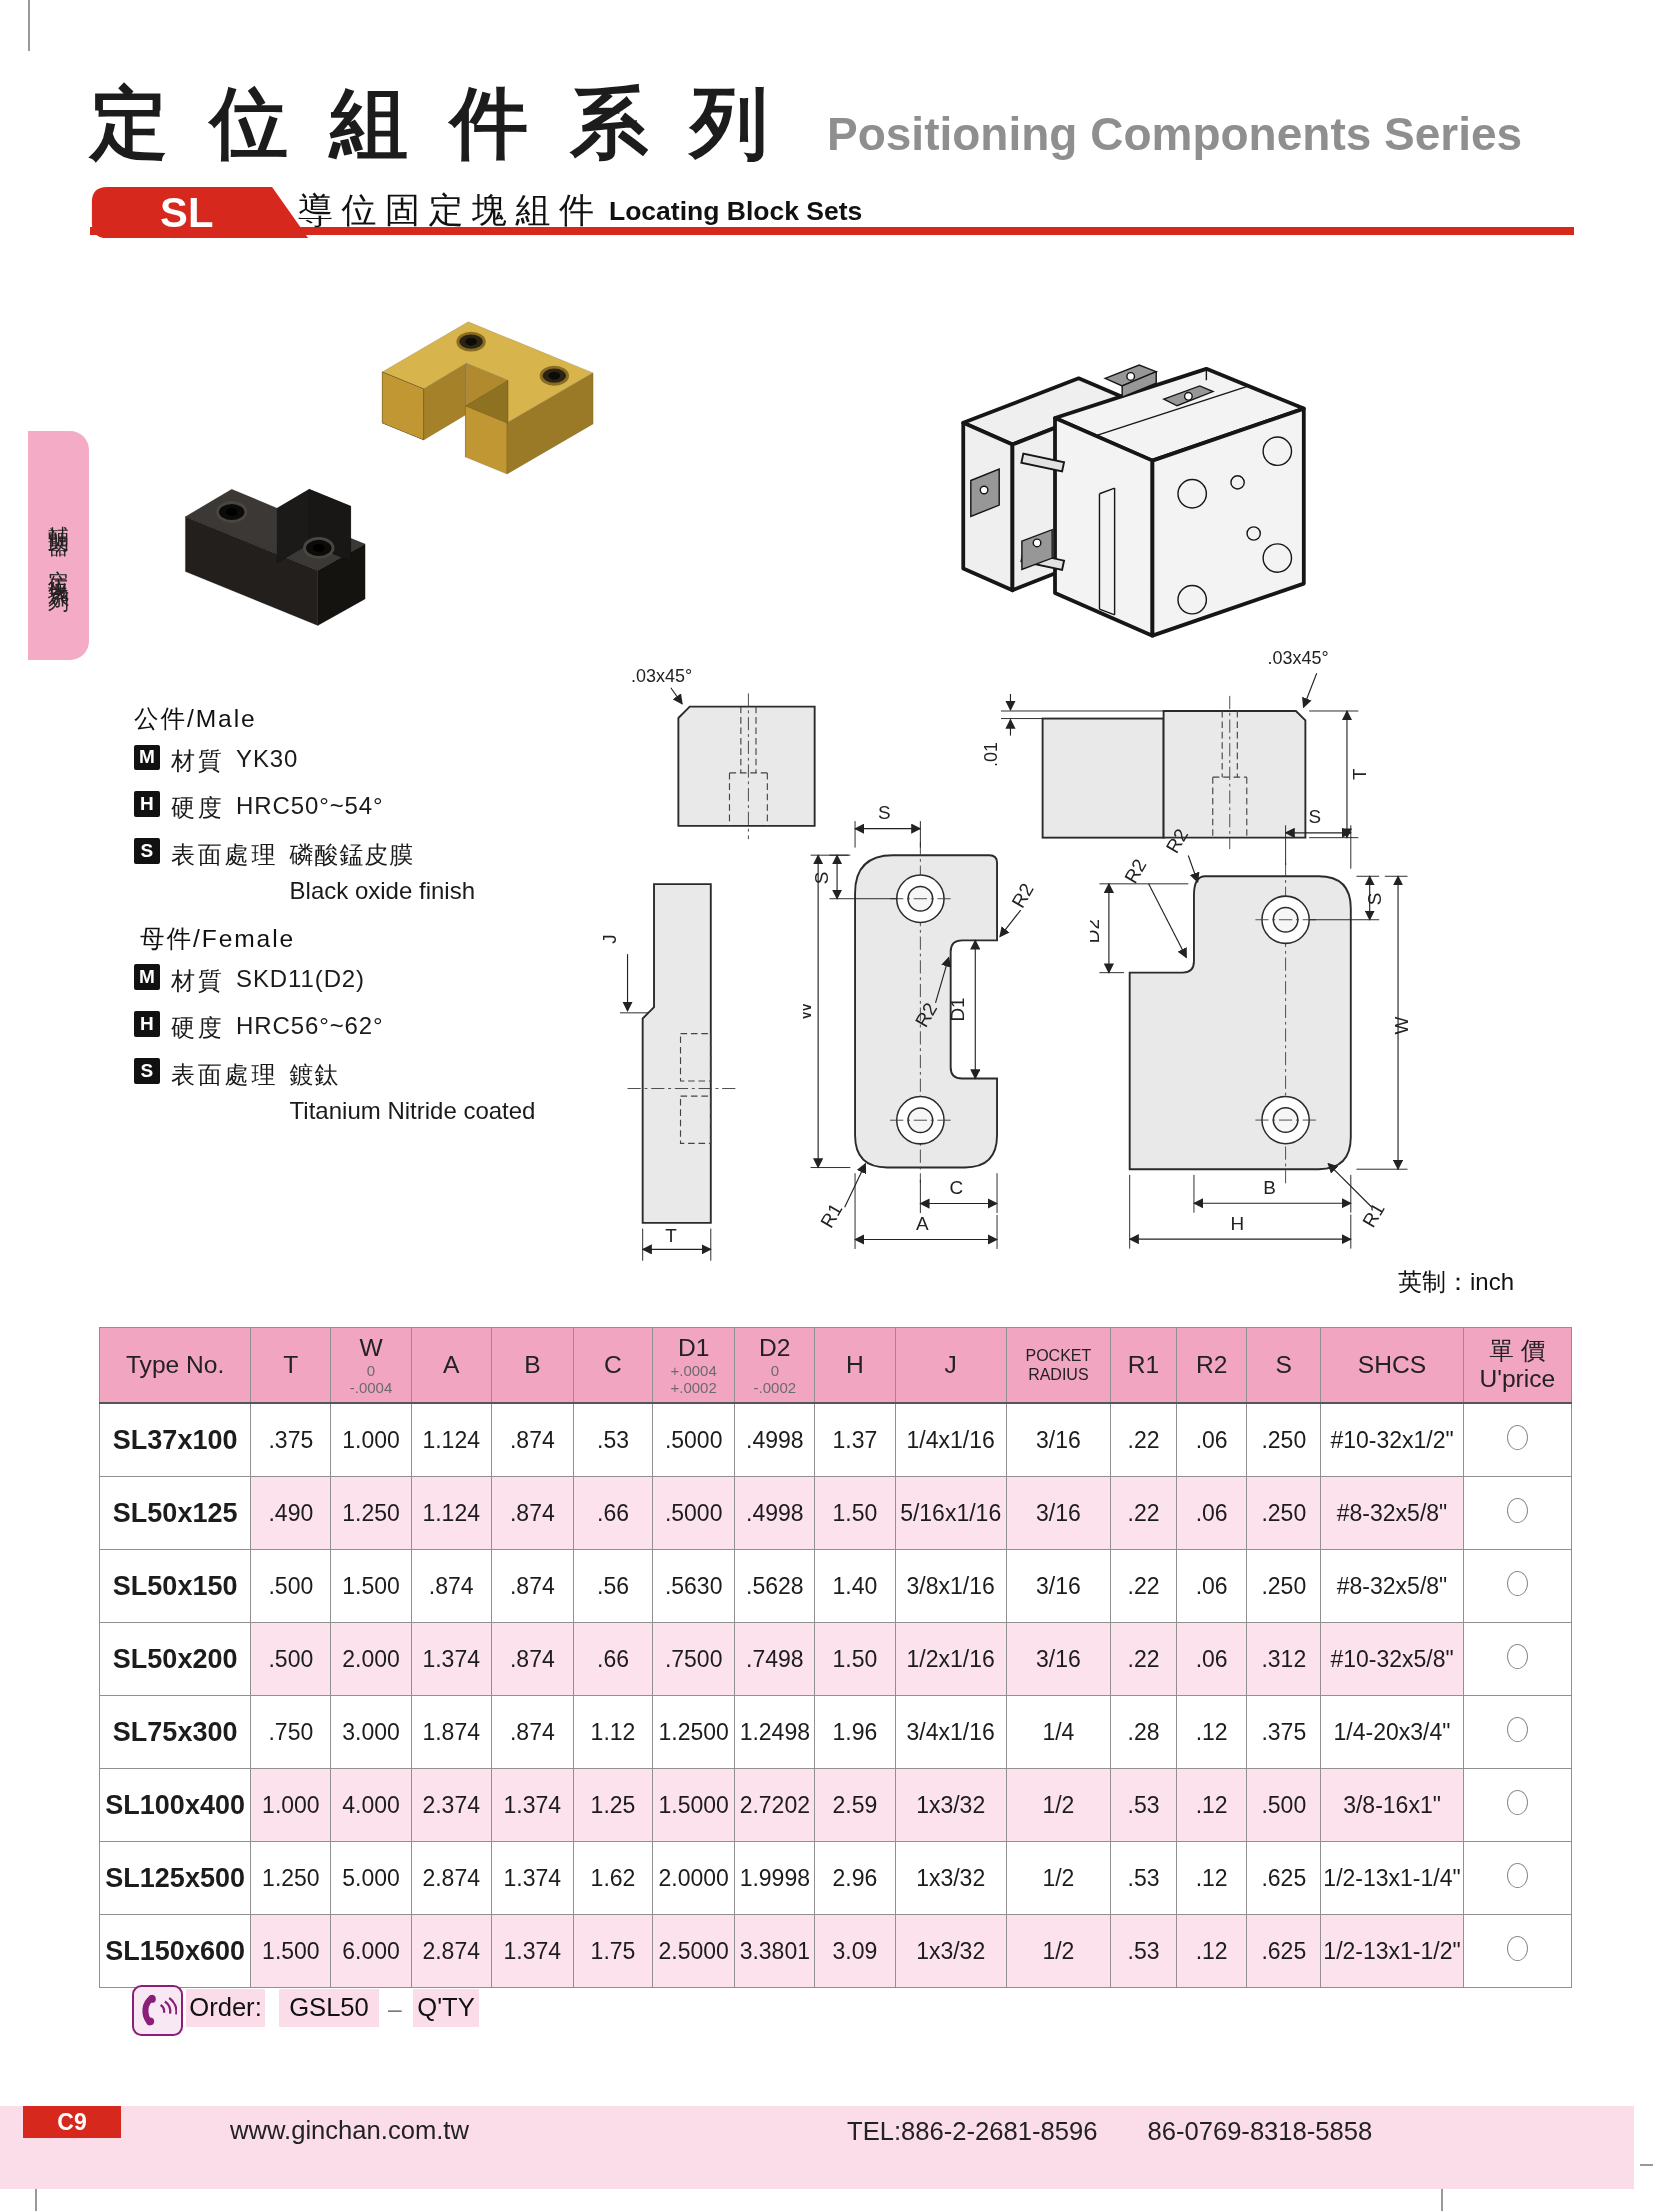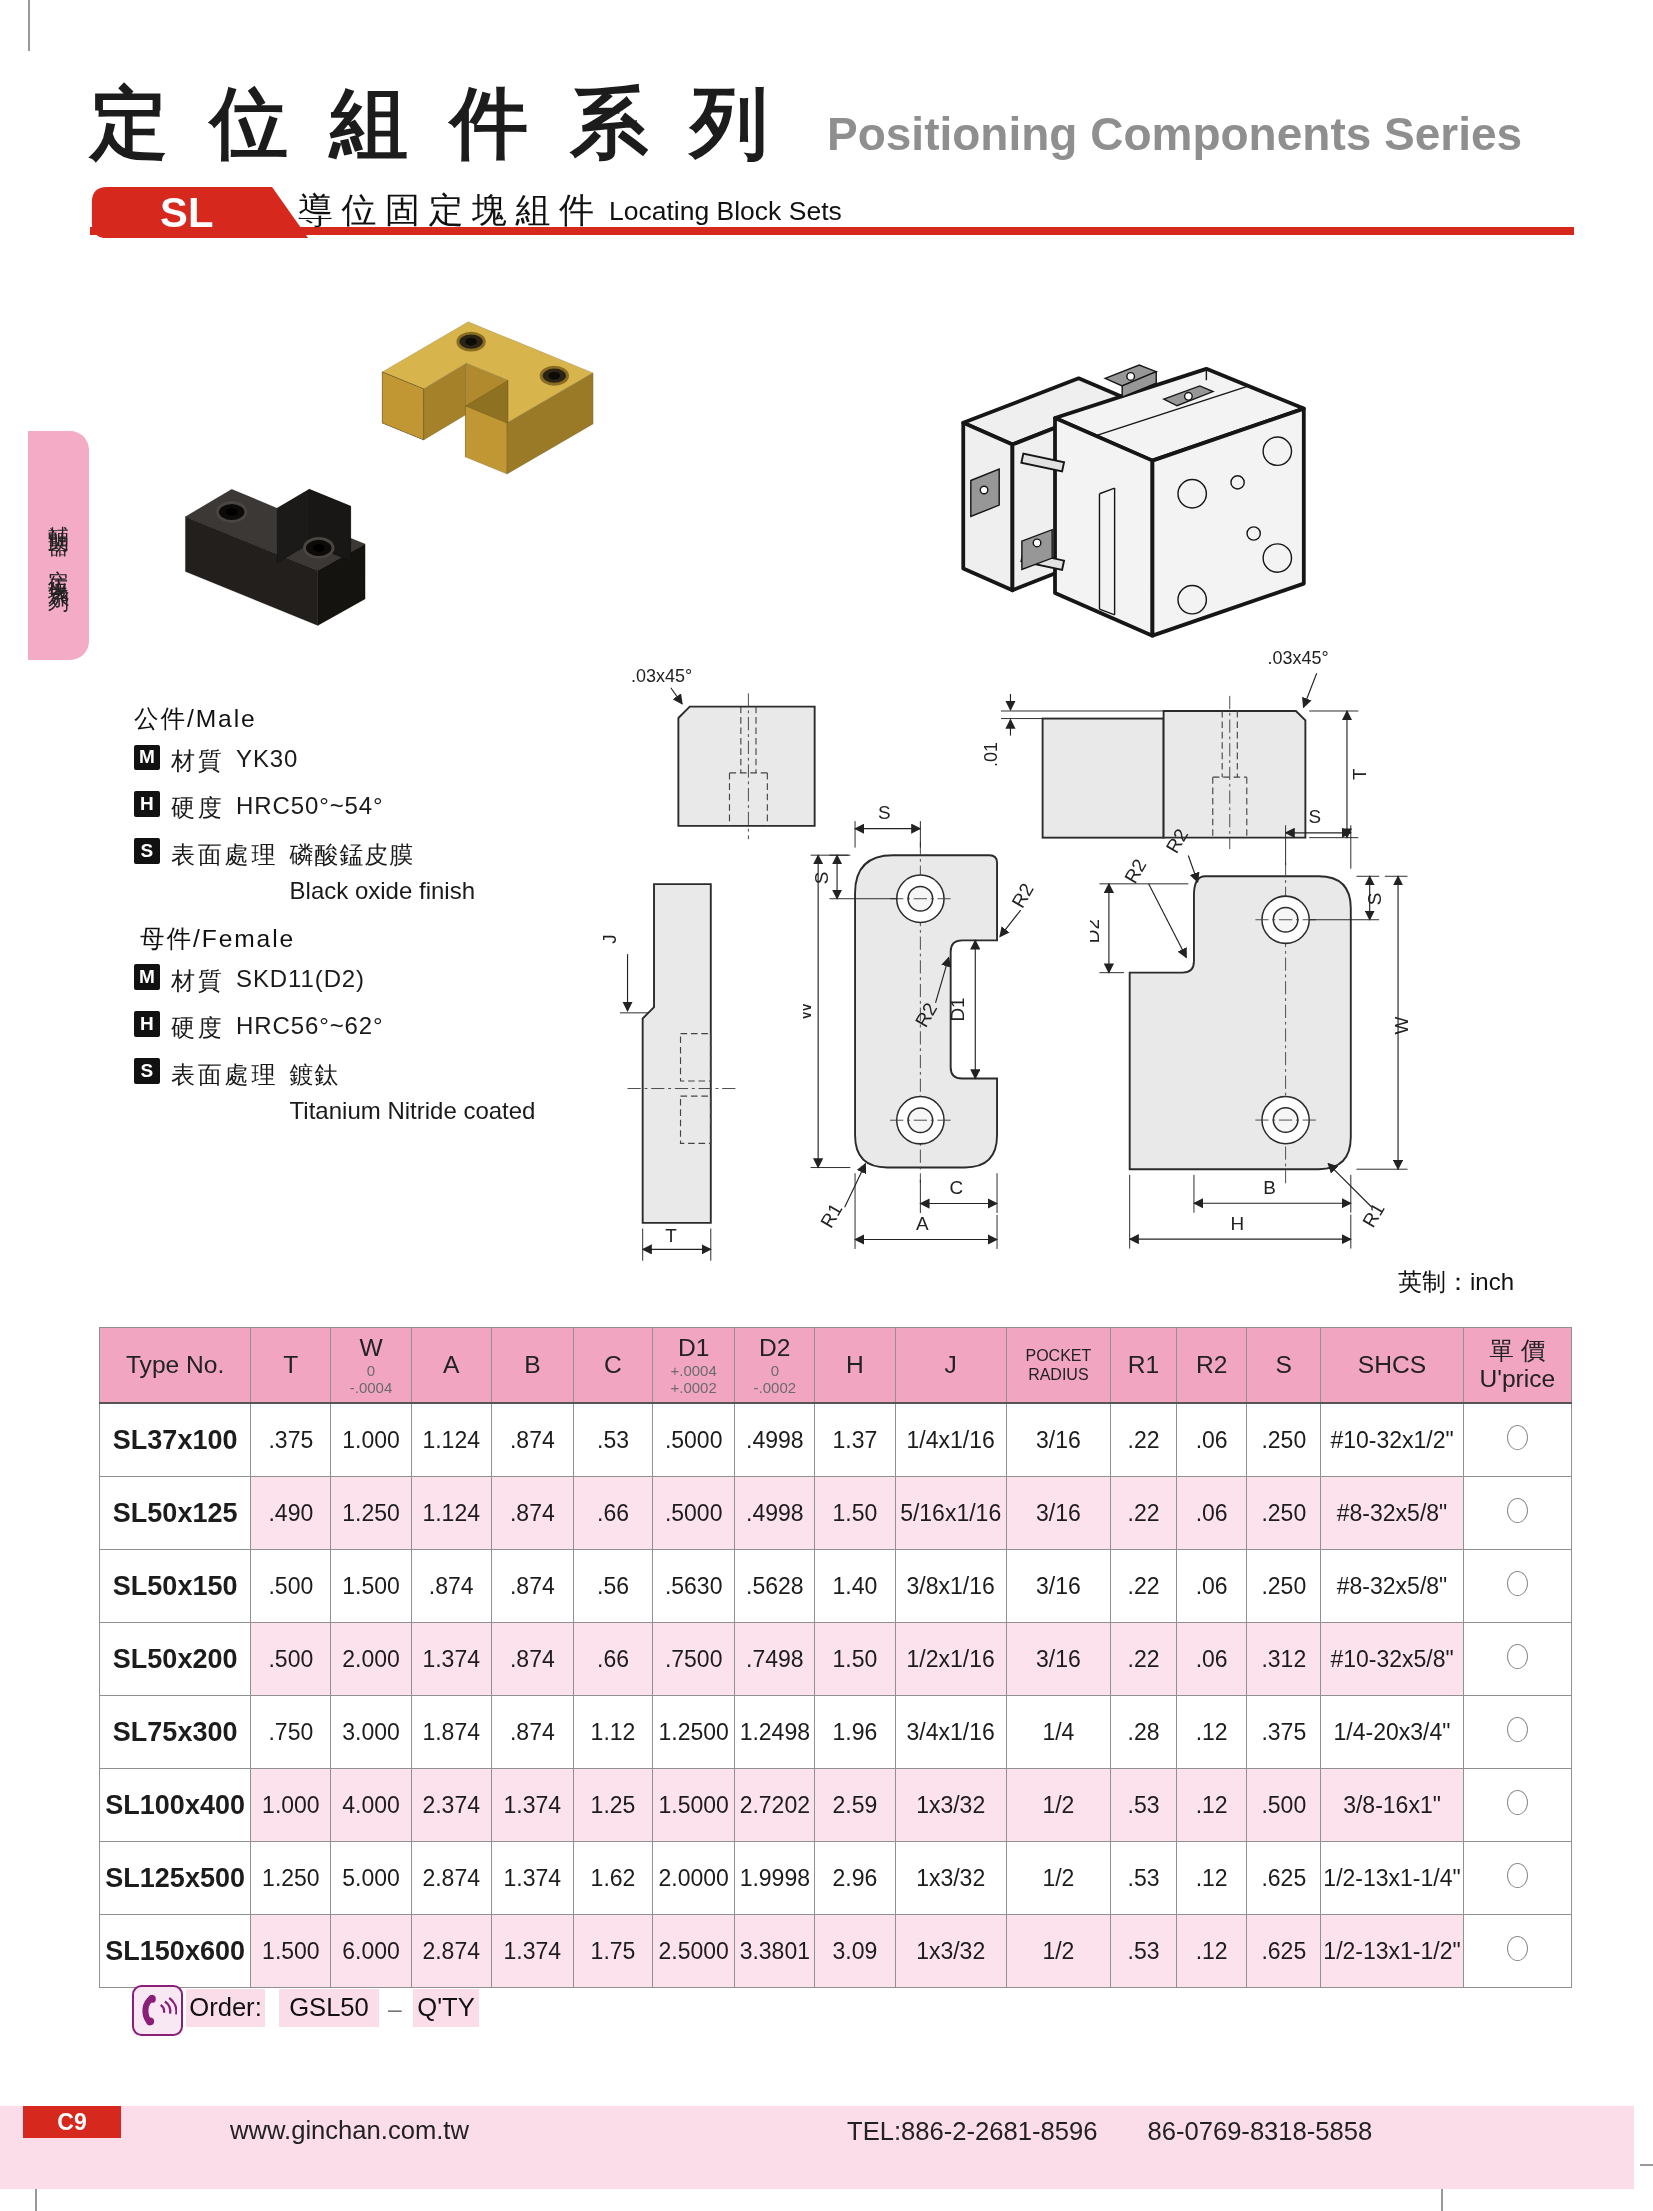--- a/index.html
+++ b/index.html
@@ -9,21 +9,21 @@
 
   
   .crop{background:#999;position:absolute;}
   .title-block{position:absolute;left:90px;top:81px;display:flex;align-items:baseline;gap:17px;}
   .title-zh{font-size:78px;font-weight:bold;letter-spacing:42px;line-height:1.1;color:#1c1c1c;white-space:nowrap;}
   .title-en{font-size:46px;font-weight:bold;color:#8F8F8F;letter-spacing:0;white-space:nowrap;}
   .series-row{position:absolute;left:90px;top:185px;width:1484px;height:57px;}
   .red-bar{position:absolute;left:0;top:42px;width:100%;height:7.6px;background:#D7281E;}
   .badge-svg{position:absolute;left:0;top:0;}
   .subtitle-zh{position:absolute;left:208px;top:1.9px;font-size:35px;letter-spacing:8.5px;color:#111;white-space:nowrap;}
-  .subtitle-en{position:absolute;left:519px;top:11.4px;font-size:26.5px;font-weight:normal;color:#111;white-space:nowrap;}
+  .subtitle-en{position:absolute;left:519px;top:11.4px;font-size:26.5px;font-weight:bold;color:#111;white-space:nowrap;}
 
   
   .sidebar-tab{position:absolute;left:28px;top:431px;width:61px;height:229px;background:#F3ABC6;
     border-radius:0 19px 19px 0;display:flex;align-items:center;justify-content:center;}
   .sidebar-tab span{writing-mode:vertical-rl;text-orientation:upright;font-size:21px;letter-spacing:5.7px;color:#222;}
 
   
   .specs{position:absolute;left:106px;top:702px;width:435px;}
   .spec-heading{font-size:24.6px;color:#111;margin:0 0 9.5px 28px;letter-spacing:1.9px;}
   .spec-heading.female{margin-left:34px;margin-top:17px;}

